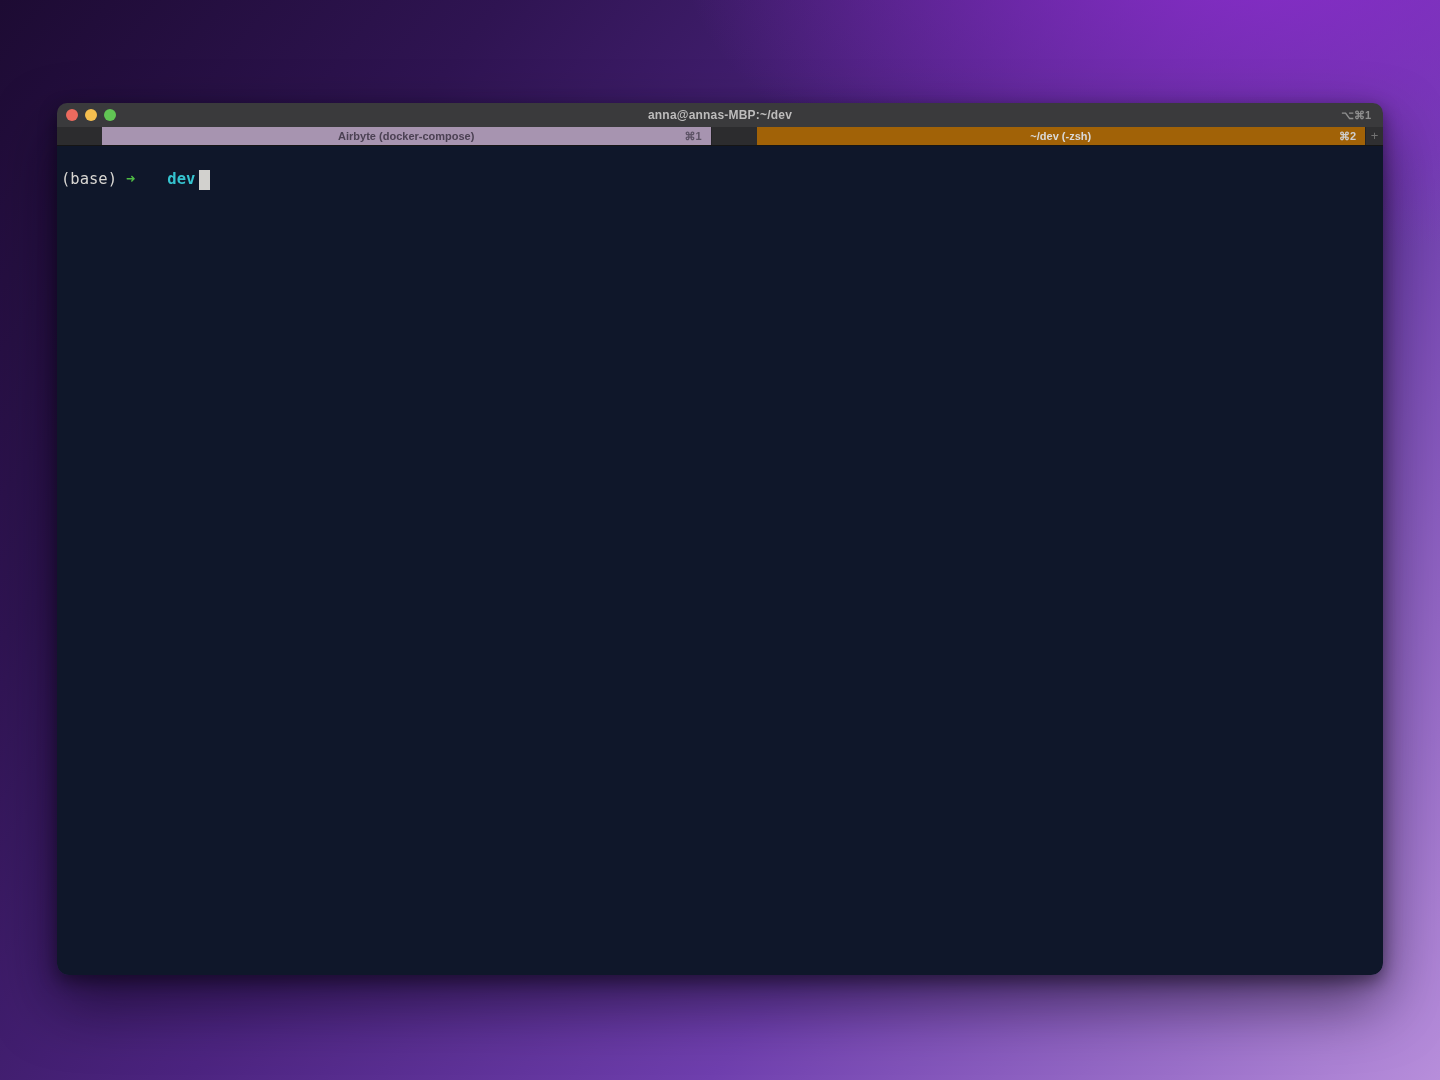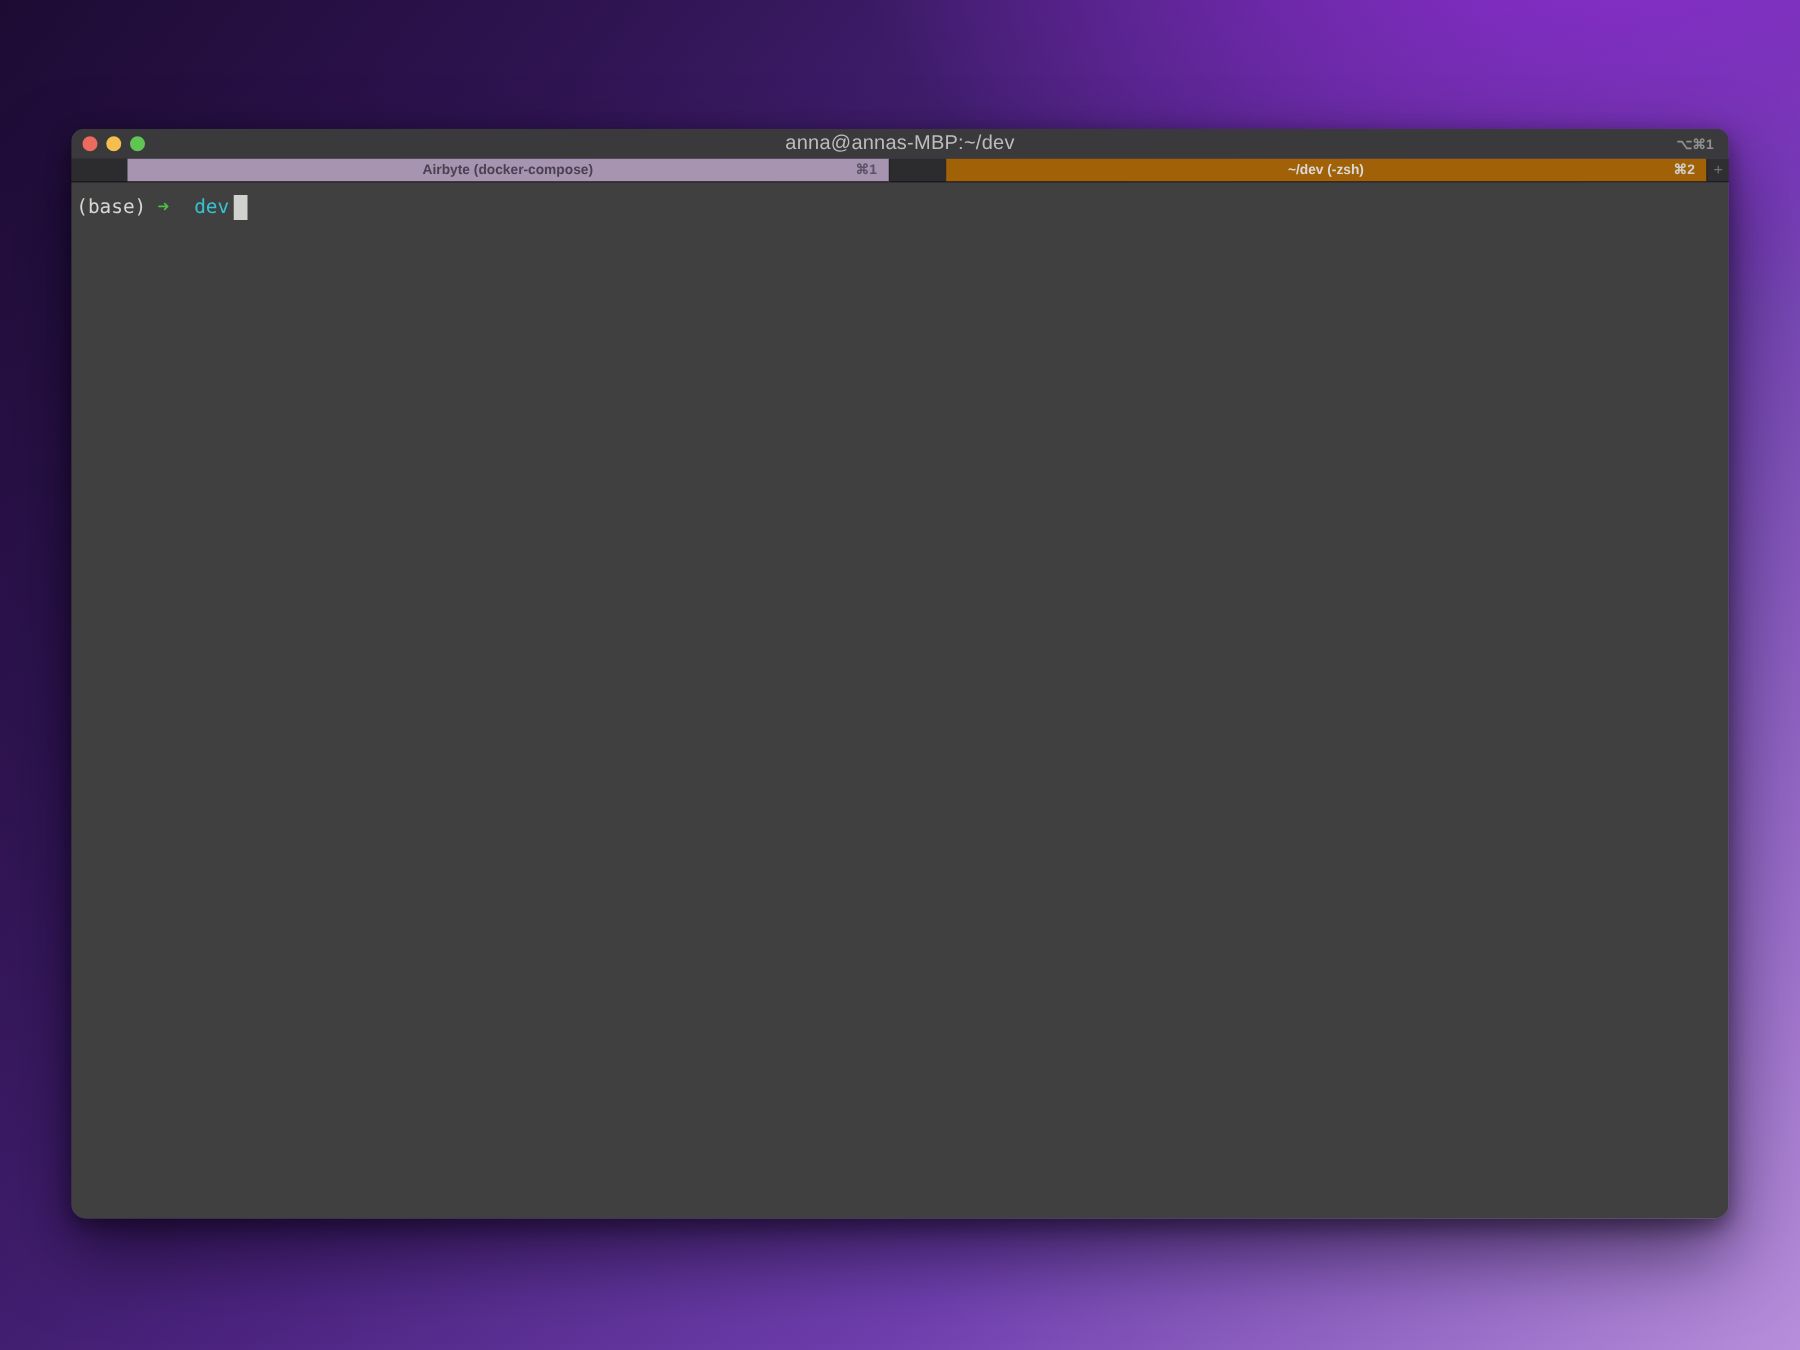--- a/index.html
+++ b/index.html
@@ -43,22 +43,22 @@
     border-radius: 50%;
     cursor: default;
   }
   .light.red    { background: #ec6a5e; }
   .light.yellow { background: #f5bf4f; }
   .light.green  { background: #61c554; }
   .win-title {
     position: absolute;
     left: 0; right: 0;
     text-align: center;
-    font-size: 16px;
-    font-weight: 400;
+    font-size: 12px;
+    font-weight: 700;
     color: #bdbcbc;
     letter-spacing: 0.2px;
     pointer-events: none;
   }
   .win-shortcut {
     position: absolute;
     right: 12px;
     font-size: 11px;
     font-weight: 700;
     color: #8f8f8f;
@@ -111,42 +111,42 @@
     color: #737373;
     font-size: 13px;
     line-height: 18px;
     text-align: center;
     cursor: default;
   }
 
   
   .terminal {
     flex: 1 1 auto;
-    background: #404040;
+    background: #0f172a;
     font-family: "DejaVu Sans Mono", "Liberation Mono", monospace;
     font-size: 15.5px;
     line-height: 21px;
-    padding: 9px 6px 0 4px;
+    padding: 23px 6px 0 4px;
     color: #d8d6d2;
   }
   .term-line {
     white-space: pre;
     display: flex;
     align-items: center;
   }
   .prompt-env { color: #d8d6d2; }
   .prompt-arrow {
     color: #4fbc45;
     font-weight: 700;
     margin-left: 9px;
   }
   .prompt-dir {
     color: #35c3cf;
-    font-weight: 400;
-    margin-left: 20px;
+    font-weight: 700;
+    margin-left: 32px;
   }
   .cmd-selection {
     background: #d2d1ce;
     color: #1b1b1b;
     margin-left: 9px;
     padding: 1px 9px 1px 2px;
   }
   .cursor-block {
     display: inline-block;
     width: 11px;

